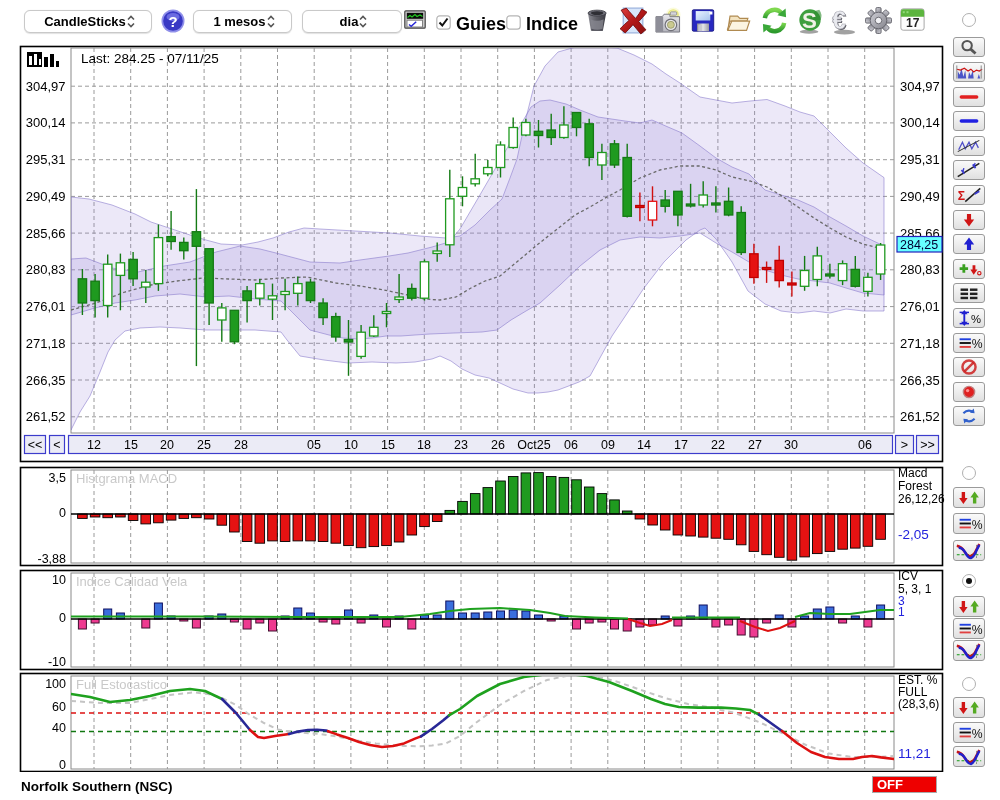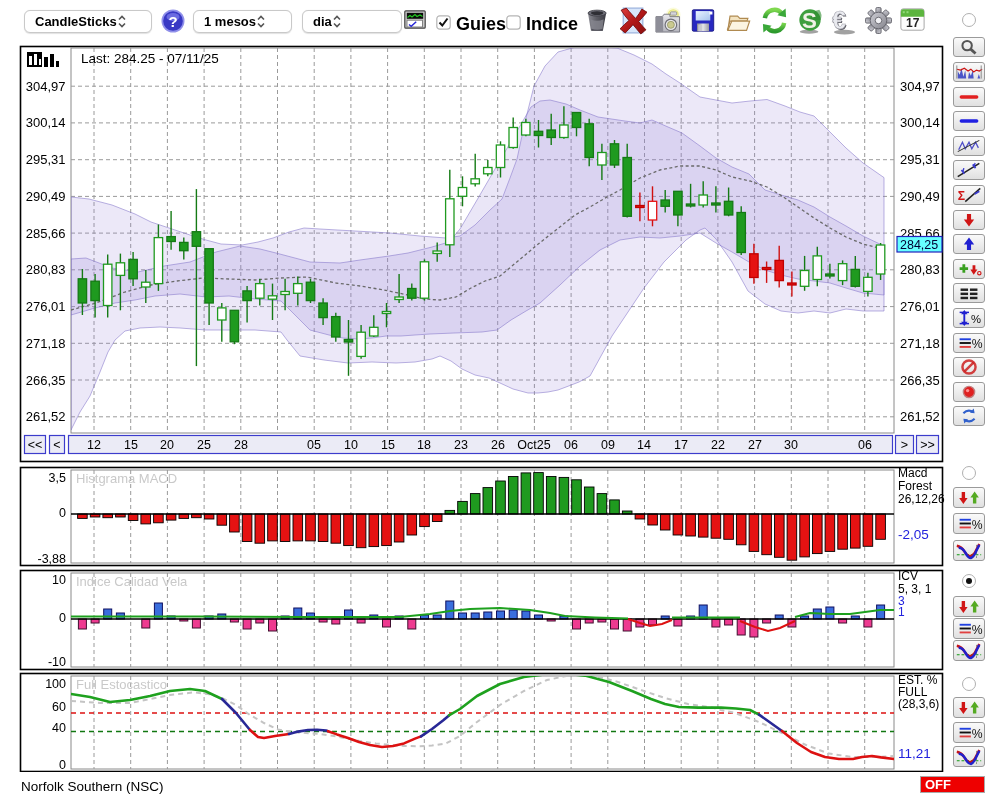--- a/index.html
+++ b/index.html
@@ -1,16 +1,16 @@
 <!DOCTYPE html>
 <html><head><meta charset="utf-8"><style>
 *{margin:0;padding:0;box-sizing:border-box}
 html,body{width:1000px;height:800px;background:#fff;font-family:"Liberation Sans",sans-serif;overflow:hidden;position:relative}
 .dd{position:absolute;top:10px;height:23px;border:1px solid #c9c9c9;border-radius:6px;background:#fff;
- font-size:13px;font-weight:bold;color:#000;display:flex;align-items:center;padding:0 6px 0 10px;justify-content:flex-start;box-shadow:0 0.5px 1px rgba(0,0,0,0.12)}
+ font-size:13px;font-weight:bold;color:#000;display:flex;align-items:center;padding:0 6px 0 10px;justify-content:center;box-shadow:0 0.5px 1px rgba(0,0,0,0.12)}
 .qbtn{position:absolute;left:161px;top:9px}
 .cb{position:absolute;top:15px}
 .cblab{position:absolute;top:14px;font-size:18px;font-weight:bold}
 .sbtn{position:absolute;left:953px;width:32px;height:20px;border:1px solid #9a9a9a;border-radius:3px;
  background:linear-gradient(#fafafa,#e0e0e0);display:flex;align-items:center;justify-content:center}
 .radio{position:absolute;left:962px;width:14px;height:14px;border:1.3px solid #b0b0b0;border-radius:50%;background:#fff}
 .rdot{position:absolute;left:3px;top:3px;width:6px;height:6px;border-radius:50%;background:#111}
 .status{position:absolute;left:0;top:772px;width:1000px;height:28px;background:#fff}
 </style></head><body>
 <div class="dd" style="left:24px;width:128px">
@@ -862,14 +862,14 @@
   </div>
 <div class="sbtn" style="top:745.8px;height:21px">
     <svg width="32" height="21" viewBox="0 0 32 20">
       <line x1="3" y1="14.5" x2="29" y2="14.5" stroke="#119911" stroke-width="1.2" stroke-dasharray="3,2"></line>
       <line x1="24" y1="4" x2="24" y2="18" stroke="#888" stroke-width="1" stroke-dasharray="2,2"></line>
       <path d="M3 5 q5 1 8 6 q3 5 6 5 q4 0 7 -7 l3 -6" fill="none" stroke="#cc1515" stroke-width="2.6"></path>
       <path d="M5 7 q4 0 7 5 q3 6 6 6 q3 -1 6 -8 l3 -6" fill="none" stroke="#2020cc" stroke-width="2.6"></path>
     </svg>
   </div>
 <div class="status">
- <div style="position:absolute;left:21px;top:7px;font-size:13.5px;font-weight:normal">Norfolk Southern (NSC)</div>
- <div style="position:absolute;left:920px;top:4px;width:65px;height:17px;background:#ee0000;border:1px solid #aaa;color:#fff;font-size:13px;font-weight:bold;padding-left:4px;line-height:16px">OFF</div>
+ <div style="position:absolute;left:21px;top:7px;font-size:13.5px;font-weight:bold">Norfolk Southern (NSC)</div>
+ <div style="position:absolute;left:872px;top:4px;width:65px;height:17px;background:#ee0000;border:1px solid #aaa;color:#fff;font-size:13px;font-weight:bold;padding-left:4px;line-height:16px">OFF</div>
 </div>
 </body></html>

